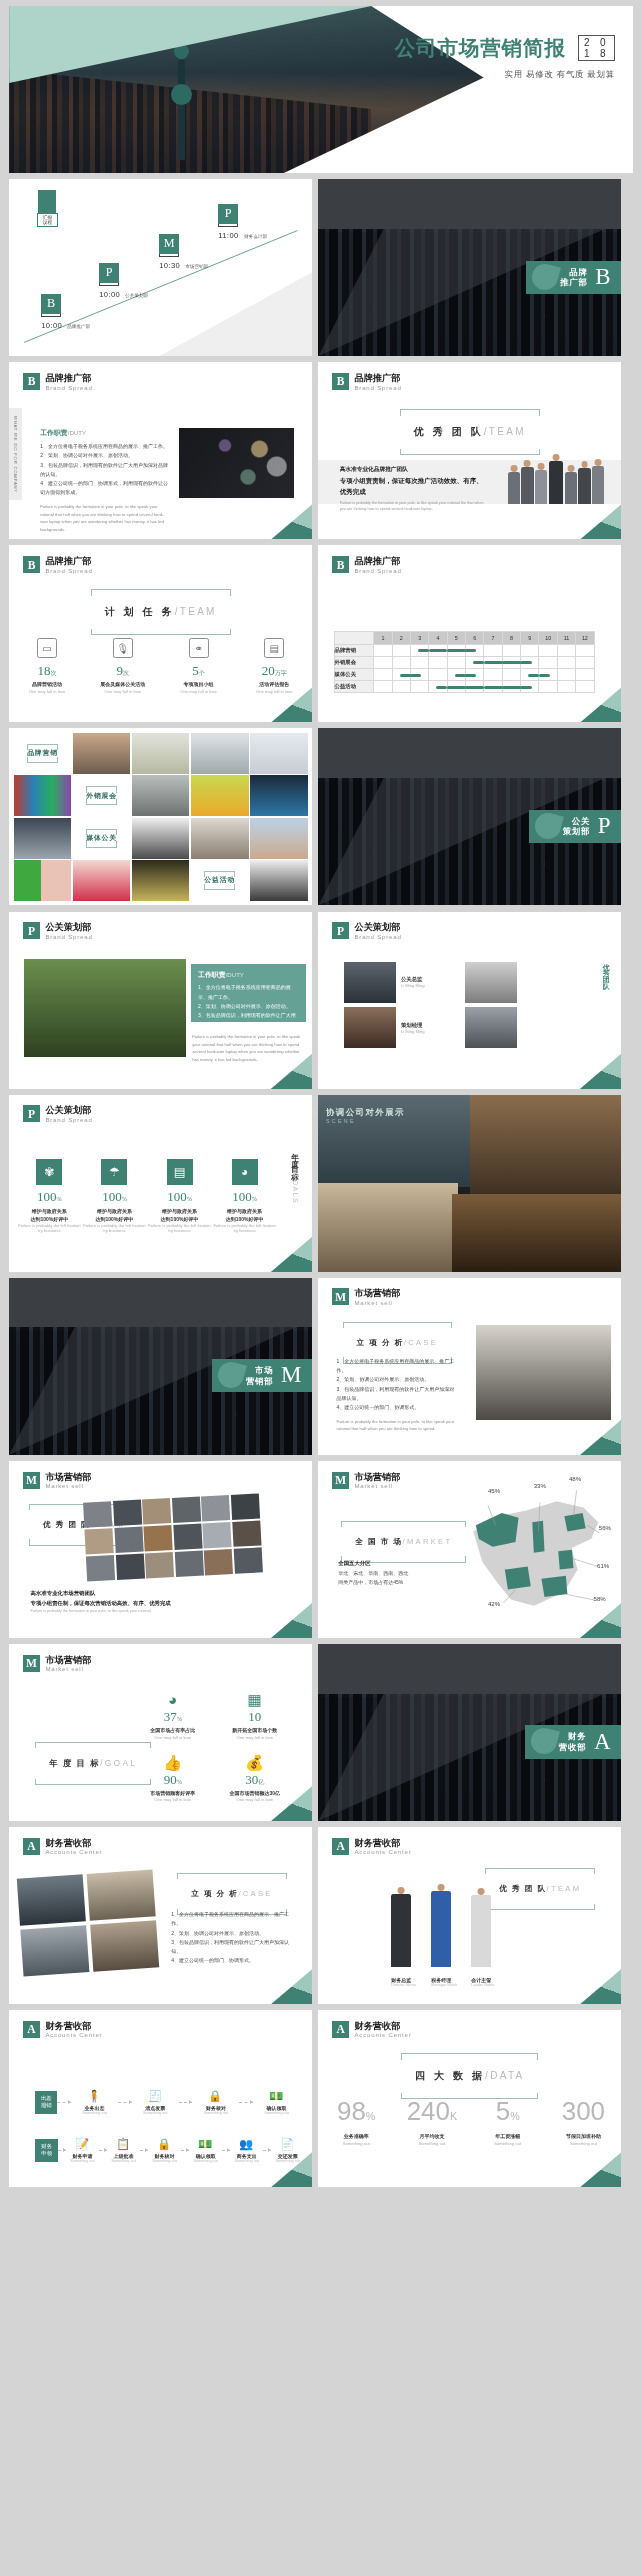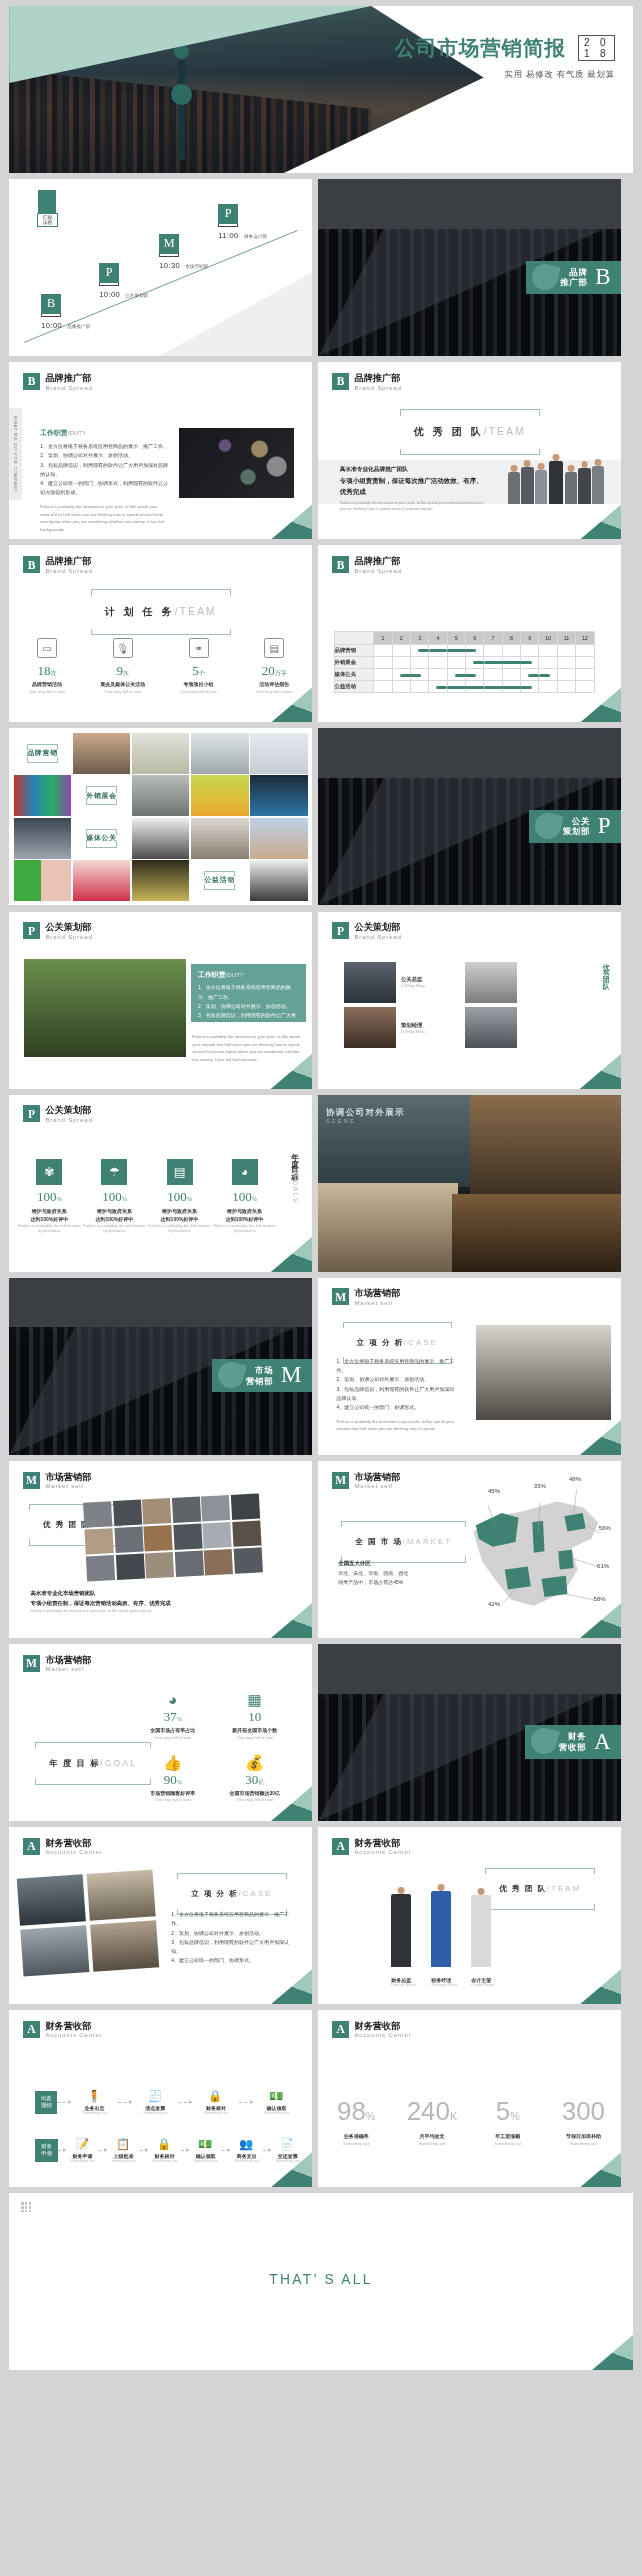--- a/index.html
+++ b/index.html
@@ -1085,20 +1085,27 @@
 
     <div class="slide">
       <div class="corner"></div>
       <div class="shead">
         <div class="sbadge">A</div>
         <div>
           <div class="stitle">财务营收部</div>
           <div class="ssub">Accounts Center</div>
         </div>
       </div>
+      <div class="center" style="top:43px;">
+        <div class="brack">
+          <div class="bt">
+            <span>四 大 数 据</span><em>/DATA</em>
+          </div>
+        </div>
+      </div>
       <div class="stats" style="top:86px;">
         <div class="stat">
           <div class="bignum"><span>98</span><small>%</small></div>
           <div class="lab" style="margin-top:6.1px;">业务准确率</div>
           <div class="sub">Something out</div>
         </div>
         <div class="stat">
           <div class="bignum"><span>240</span><small>K</small></div>
           <div class="lab" style="margin-top:6.1px;">月平均收支</div>
           <div class="sub">Something out</div>
@@ -1110,34 +1117,15 @@
         </div>
         <div class="stat">
           <div class="bignum"><span>300</span><small></small></div>
           <div class="lab" style="margin-top:6.1px;">节假日加班补助</div>
           <div class="sub">Something out</div>
         </div>
       </div>
     </div>
   </div>
 
-  <div class="row">
-    <div class="slide full">
-      <div class="corner"></div>
-      <div class="dots">
-        <i></i>
-          <i></i>
-          <i></i>
-          <i></i>
-          <i></i>
-          <i></i>
-          <i></i>
-          <i></i>
-          <i></i>
-      </div>
-      <div class="center" style="top:79px;">
-        <span class="thatsall">THAT’ S ALL</span>
-      </div>
-    </div>
-  </div>
 
 </div>
 
 
 </body></html>

